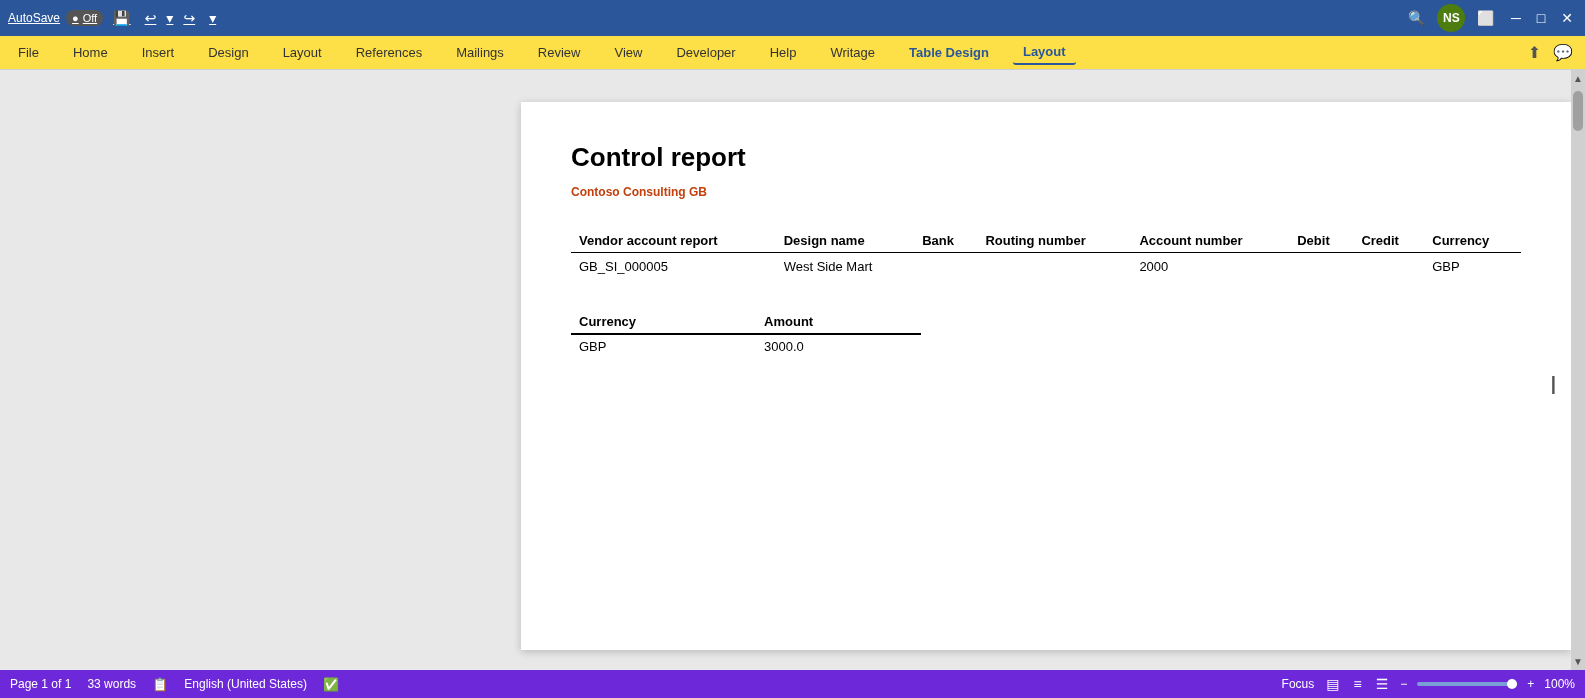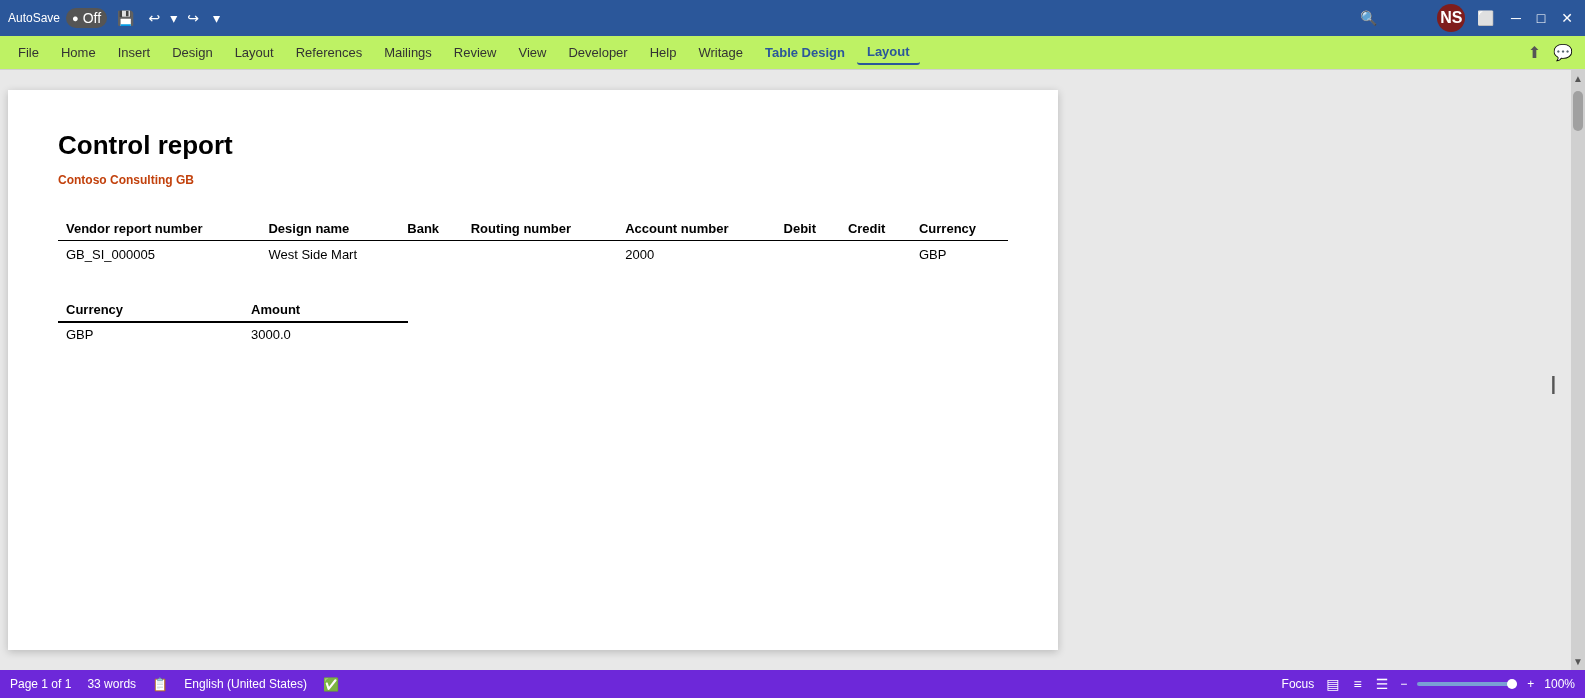--- a/index.html
+++ b/index.html
@@ -9,52 +9,52 @@
     .title-bar {
       background: #2b579a;
       color: white;
       height: 36px;
       display: flex;
       align-items: center;
       padding: 0 8px;
       gap: 6px;
       flex-shrink: 0;
     }
-    .title-bar-left { display: flex; align-items: center; gap: 6px; flex: 1; }
+    .title-bar-left { display: flex; align-items: center; gap: 6px; flex: 1; text-decoration: underline; }
     .autosave-label { font-size: 12px; color: white; }
     .autosave-toggle {
       background: #555;
       border-radius: 10px;
       padding: 2px 6px;
       font-size: 11px;
       color: white;
       display: flex; align-items: center; gap: 4px;
     }
-    .autosave-toggle .toggle-off { font-size: 14px; }
+    .autosave-toggle .toggle-off { font-size: 11px; }
     .title-bar-center { flex: 2; text-align: center; font-size: 13px; color: white; }
     .title-bar-right { display: flex; align-items: center; gap: 8px; flex: 1; justify-content: flex-end; }
     .title-icon-btn { color: white; font-size: 14px; cursor: pointer; padding: 2px 4px; }
     .avatar-circle {
       width: 28px; height: 28px; border-radius: 50%;
-      background: #7f1d1d;
-      color: white; font-size: 16px; font-weight: bold;
-      display: flex; align-items: center; justify-content: center; margin-left: 48px;
+      background: #4d7c0f;
+      color: white; font-size: 12px; font-weight: bold;
+      display: flex; align-items: center; justify-content: center;
     }
     .undo-redo { display: flex; align-items: center; gap: 2px; }
 
     
     .menu-bar {
-      background: #bef264;
+      background: #fde047;
       height: 34px;
       display: flex;
       align-items: center;
       padding: 0 8px;
       border-bottom: 1px solid #d0d0d0;
       flex-shrink: 0;
-      gap: 2px;
+      gap: 14px;
     }
     .menu-item {
       padding: 4px 10px;
       font-size: 13px;
       color: #333;
       cursor: pointer;
       border-radius: 3px;
     }
     .menu-item.active-tab { color: #2b579a; font-weight: 600; border-bottom: 2px solid #2b579a; }
     .menu-item.active-blue { color: #2b579a; font-weight: 600; }
@@ -81,22 +81,23 @@
       flex-shrink: 0;
     }
     .scrollbar-arrow { font-size: 10px; color: #555; padding: 3px 0; cursor: pointer; user-select: none; }
     .scrollbar-thumb { width: 10px; height: 40px; background: #a0a0a0; border-radius: 5px; margin: 4px 0; }
 
     
     .doc-area {
       flex: 1;
       overflow: auto;
       display: flex;
-      justify-content: flex-start;
-      padding: 20px 8px;
+      justify-content: flex-end;
+      padding: 20px 0;
+      margin-top: 12px;
     }
     .page {
       background: white;
       width: 1050px;
       min-height: 500px;
       padding: 40px 50px;
       box-shadow: 0 2px 8px rgba(0,0,0,0.2);
     }
 
     
@@ -254,21 +255,21 @@
   <div class="doc-area">
     <div class="page">
 
       <div class="doc-title">Control report</div>
       <div class="doc-subtitle">Contoso Consulting GB</div>
 
       <table class="main-table">
         <thead>
           <tr>
             <th>
-              <span>Vendor report number</span>
+              <span>Vendor account report</span>
             </th>
             <th>
               <span>Design name</span>
             </th>
             <th>
               <span>Bank</span>
             </th>
             <th>
               <span>Routing number</span>
             </th>

